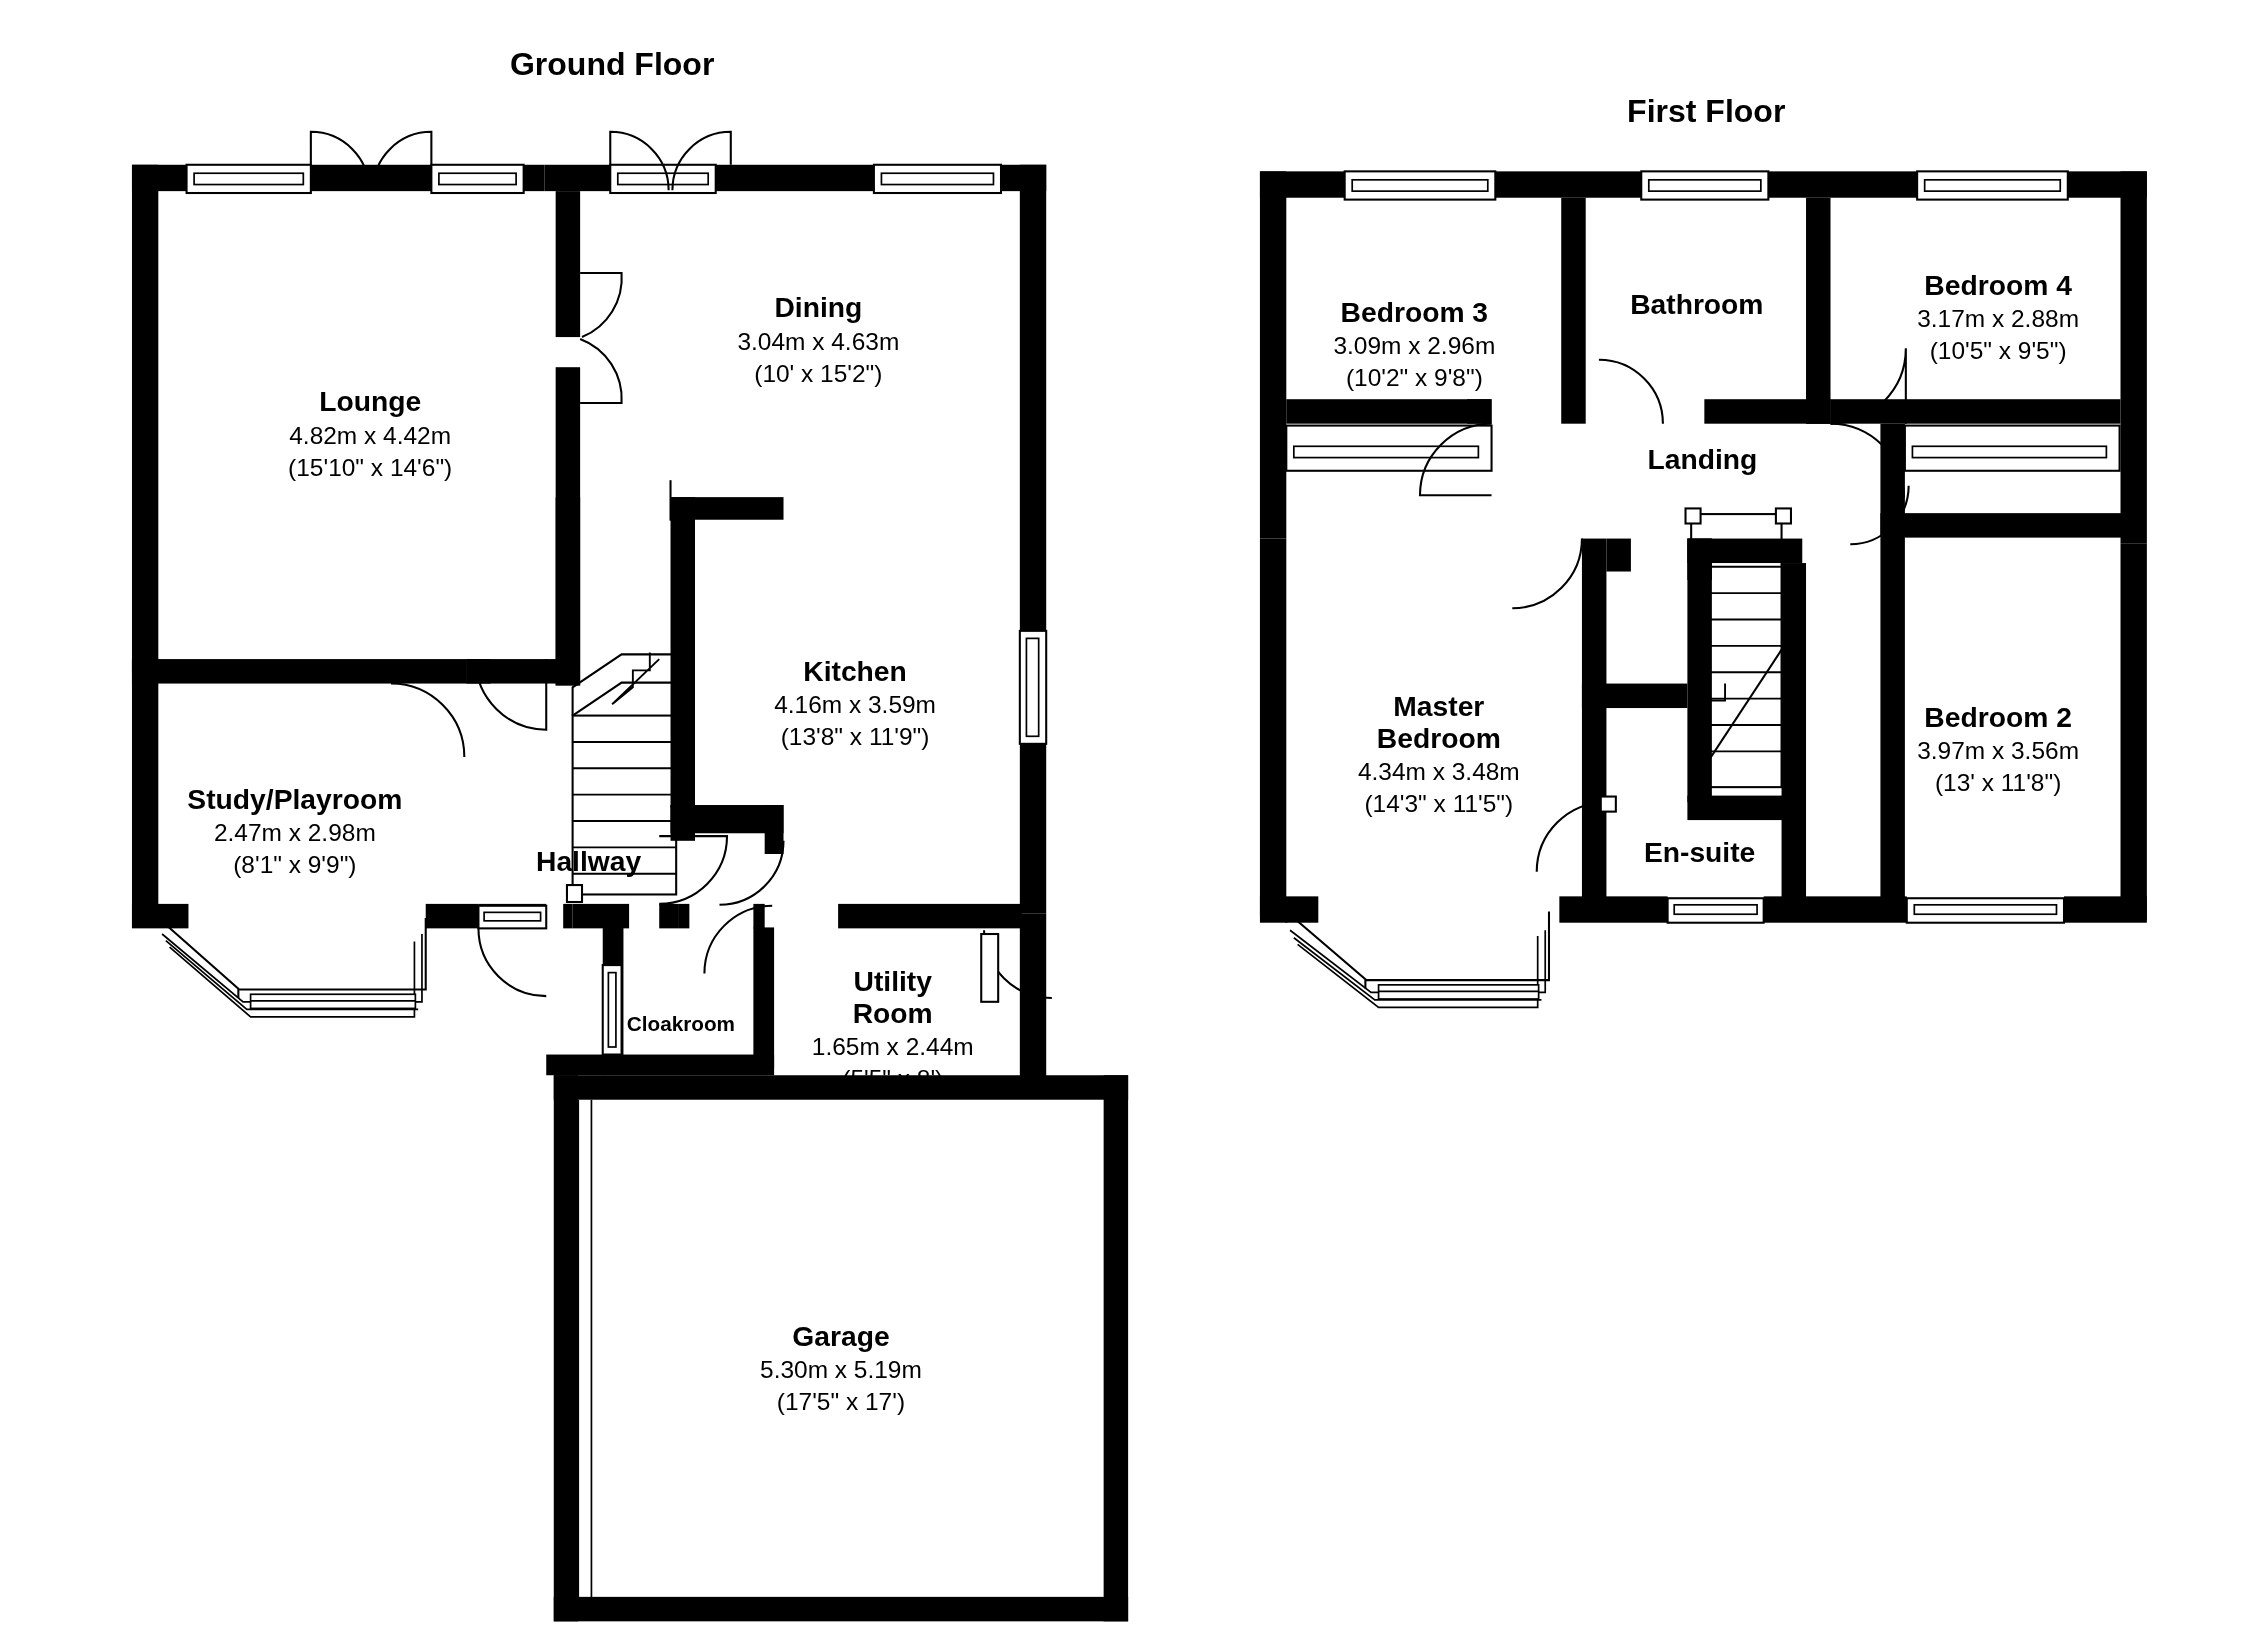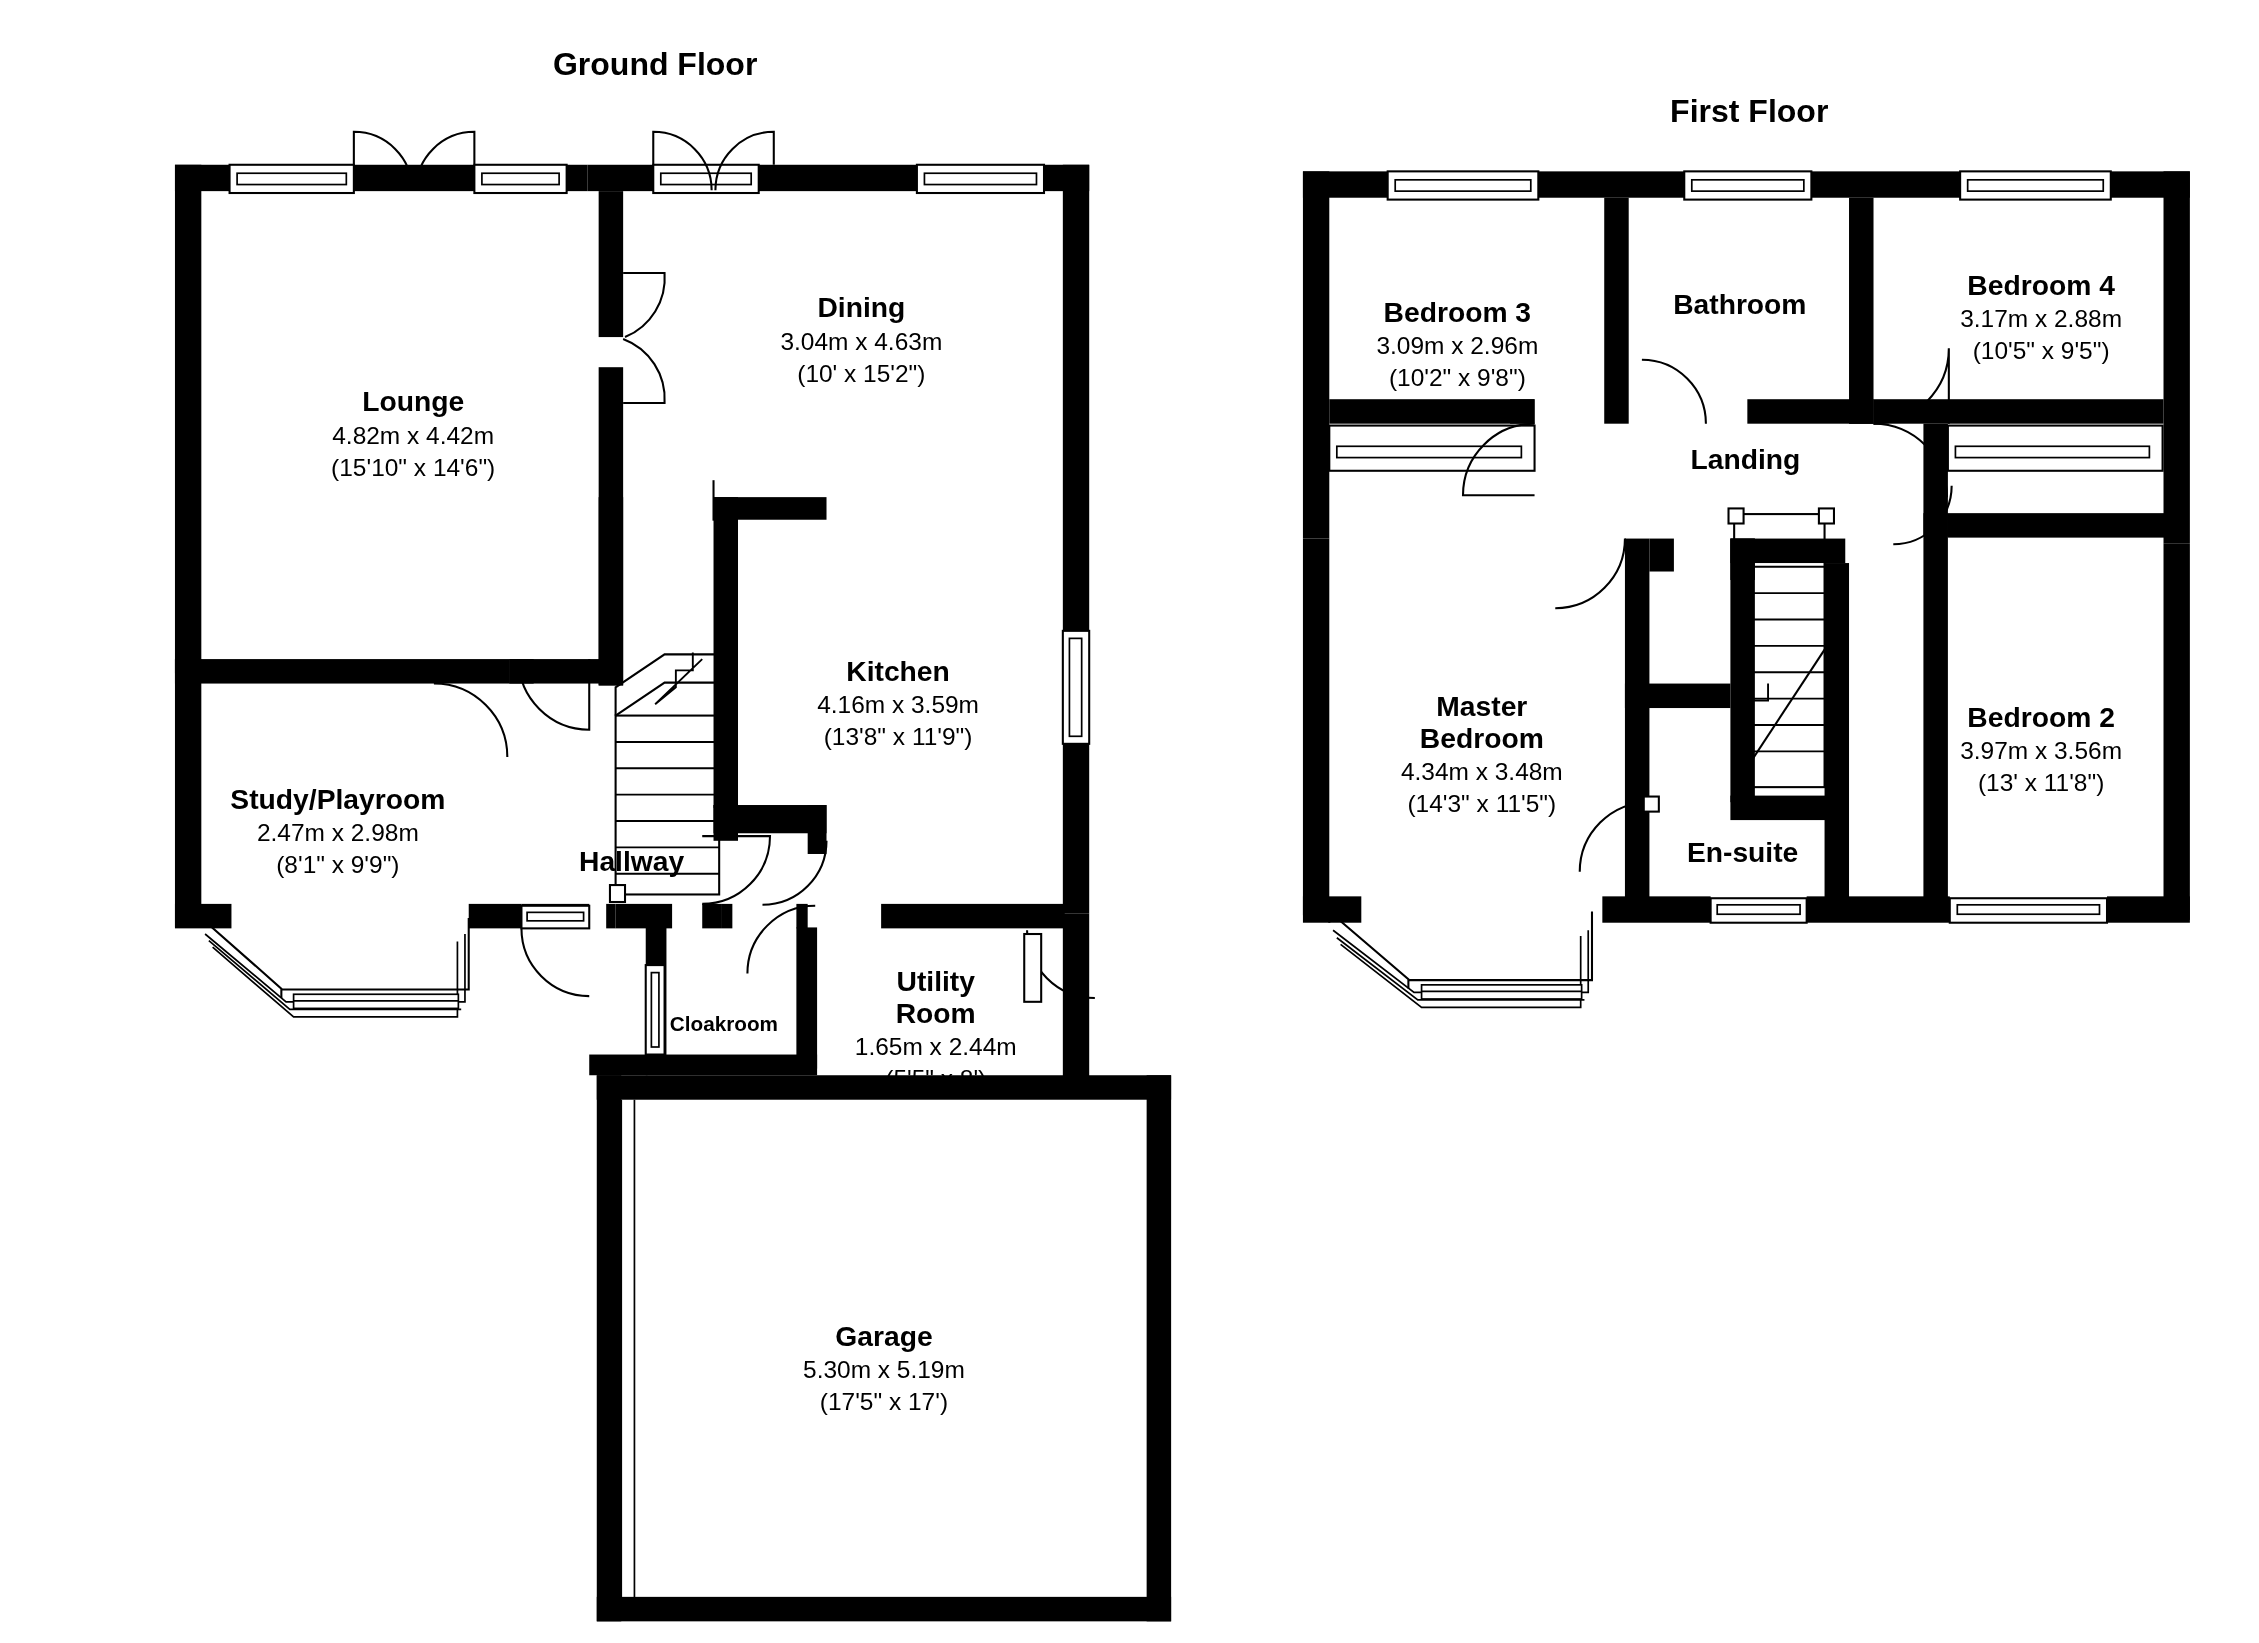--- a/index.html
+++ b/index.html
@@ -11,21 +11,20 @@
     width: 2260px;
     height: 1643px;
     font-family: "Liberation Sans", sans-serif;
     color: #000000;
     overflow: hidden;
     position: relative;
   }
   #plan-root {
     position: absolute;
     inset: 0;
-    margin-left: 43px;
   }
   svg.floorplan {
     display: block;
     width: 2260px;
     height: 1643px;
   }
   .wall { fill: #000000; }
   .thin { fill: none; stroke: #000000; stroke-width: 2.2; }
   .thinner { fill: none; stroke: #000000; stroke-width: 1.8; }
   .swing { fill: none; stroke: #000000; stroke-width: 2.2; }

